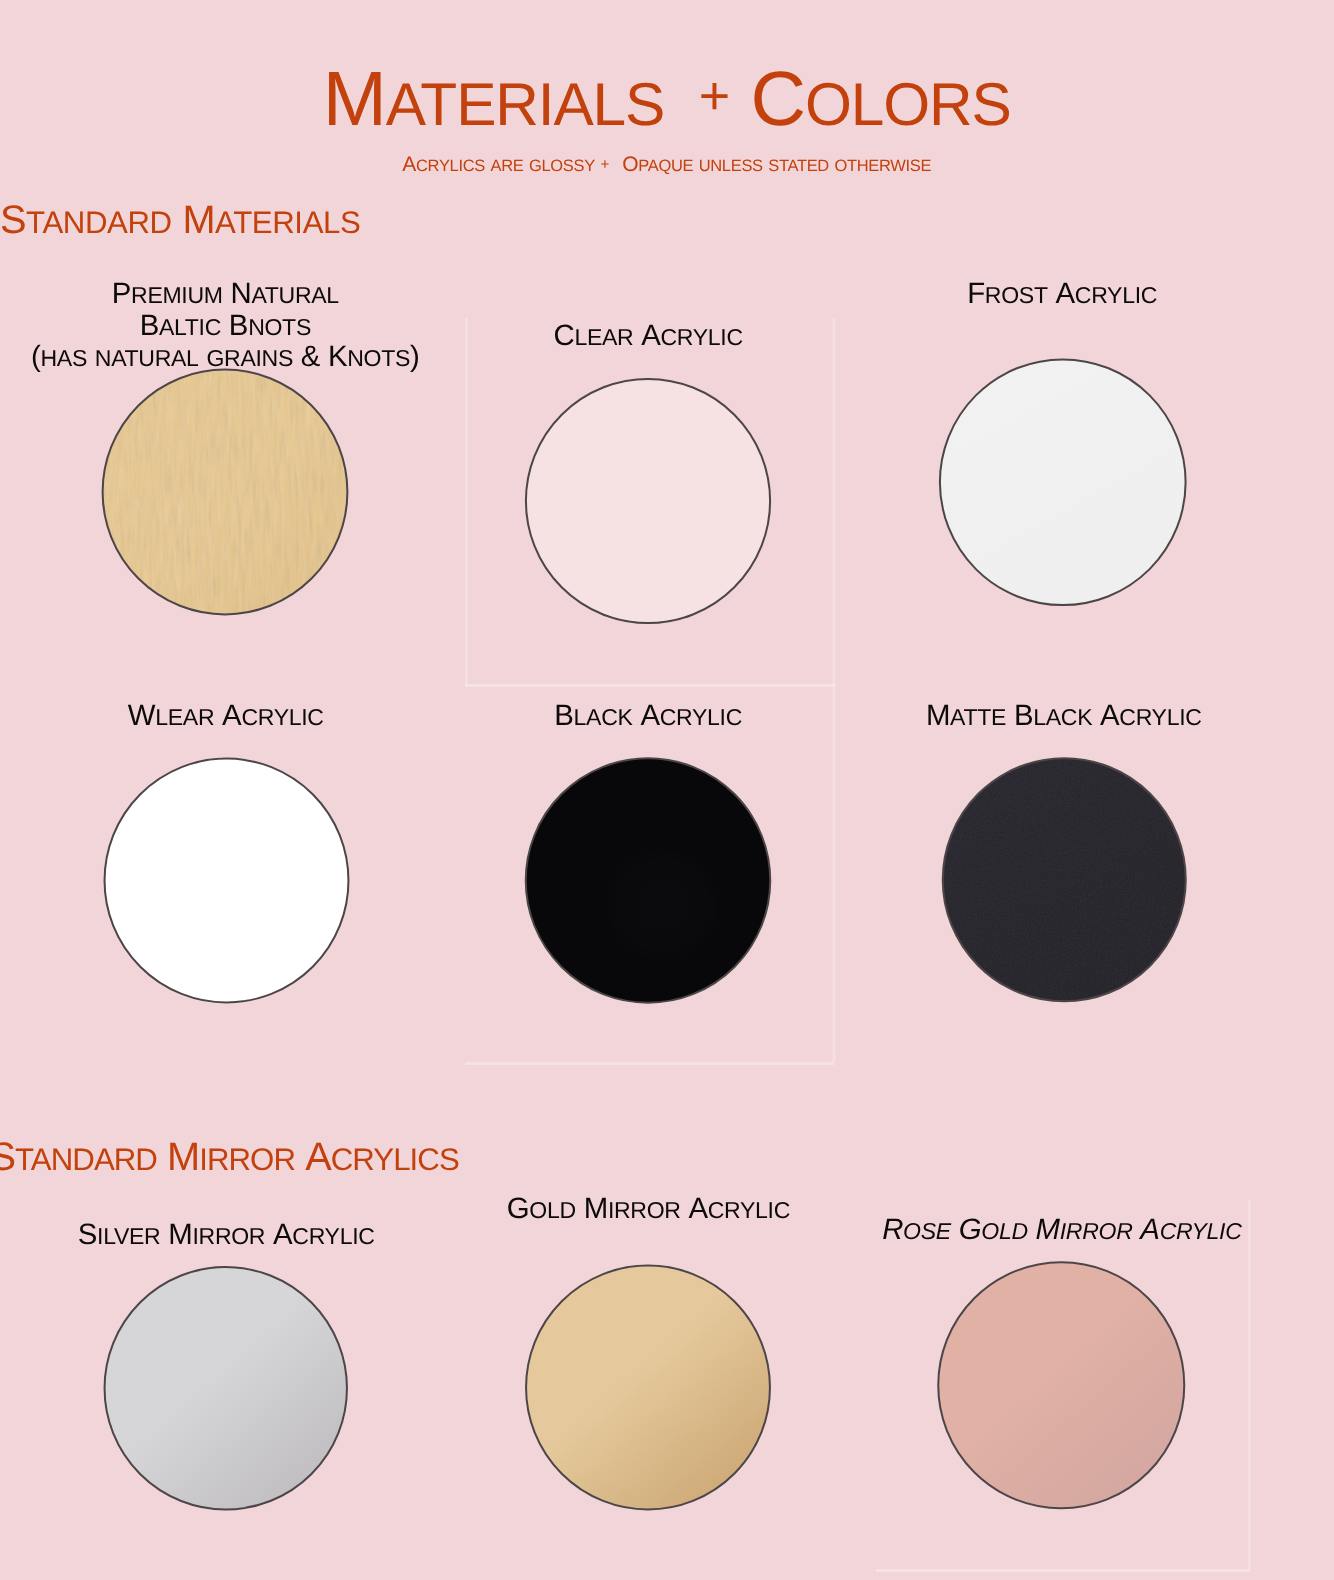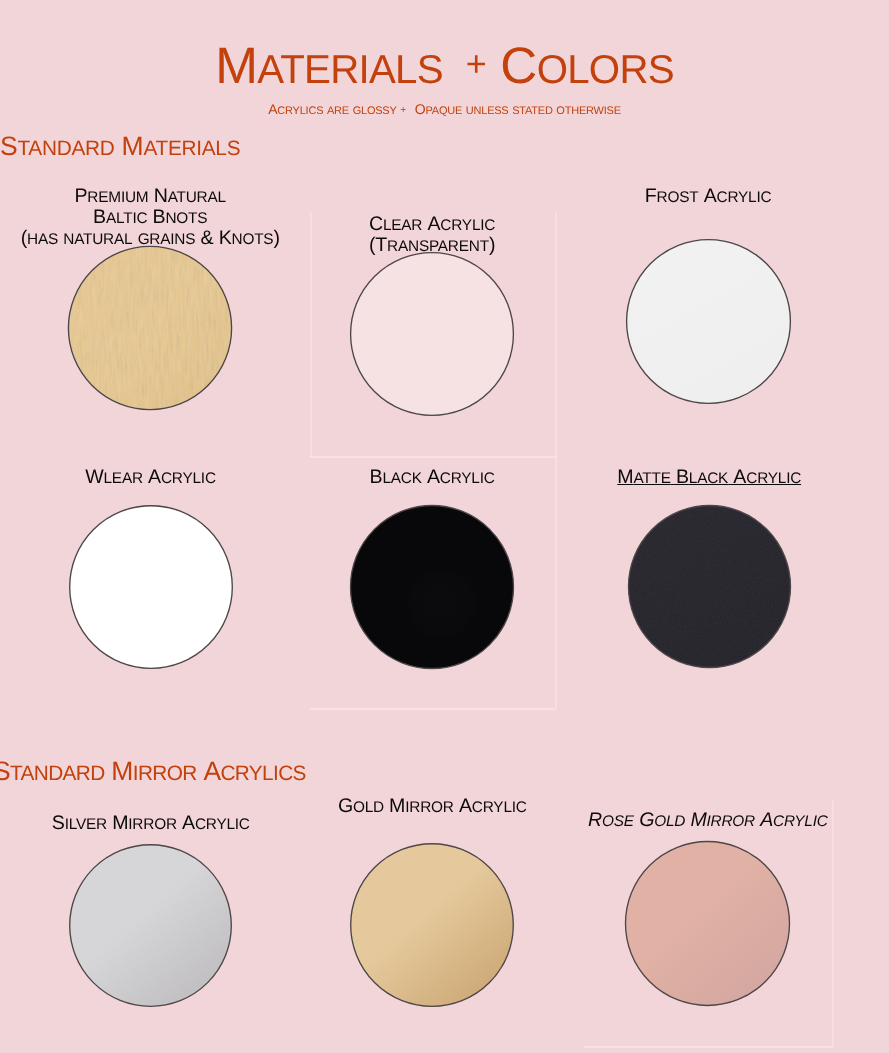--- a/index.html
+++ b/index.html
@@ -75,21 +75,20 @@
           </defs>
           <circle cx="86" cy="86" r="81.6" fill="url(#grad0)"></circle>
           <rect x="0" y="0" width="172" height="172" filter="url(#filt0)" clip-path="url(#clip0)" mix-blend-mode="multiply" opacity="0.72"></rect>
           <circle cx="86" cy="86" r="81.6" fill="none" stroke="#4d4649" stroke-width="1.35"></circle>
         </svg>
       </div>
   </div>
   <div class="swatch-cell">
     <div class="label" style="left:262.1px;top:185.5px;margin-top:28px;">
       <div>C<span class="smallcap">LEAR</span>&nbsp;A<span class="smallcap">CRYLIC</span></div>
-      <div>(T<span class="smallcap">RANSPARENT</span>)</div>
     </div>
     <div class="swatchwrap" style="left:346.1px;top:248.2px;width:172px;height:172px;">
         <svg width="172" height="172" viewBox="0 0 172 172">
           <defs>
             <linearGradient id="grad1" x1="0" y1="0" x2="0.55" y2="1">
               <stop offset="0" stop-color="#f6e2e2"></stop>
               <stop offset="1" stop-color="#f6e2e2"></stop>
             </linearGradient>
             <clipPath id="clip1">
               <circle cx="86" cy="86" r="81.4"></circle>
@@ -160,21 +159,21 @@
               <stop offset="1" stop-color="#ffffff" stop-opacity="0"></stop>
             </radialGradient>
           </defs>
           <circle cx="86" cy="86" r="81.5" fill="url(#grad4)"></circle>
           <circle cx="86" cy="86" r="81.5" fill="url(#gl4)"></circle>
           <circle cx="86" cy="86" r="81.5" fill="none" stroke="#4d4649" stroke-width="1.35"></circle>
         </svg>
       </div>
   </div>
   <div class="swatch-cell">
-    <div class="label" style="left:539.2px;top:466.9px;text-decoration:underline;">
+    <div class="label" style="left:539.2px;top:466.9px;">
       <div>M<span class="smallcap">ATTE</span>&nbsp;B<span class="smallcap">LACK</span>&nbsp;A<span class="smallcap">CRYLIC</span></div>
     </div>
     <div class="swatchwrap" style="left:623.7px;top:500.9px;width:171px;height:171px;">
         <svg width="171" height="171" viewBox="0 0 171 171">
           <defs>
             <linearGradient id="grad5" x1="0" y1="0" x2="0.55" y2="1">
               <stop offset="0" stop-color="#27252d"></stop>
               <stop offset="1" stop-color="#242229"></stop>
             </linearGradient>
             <clipPath id="clip5">

